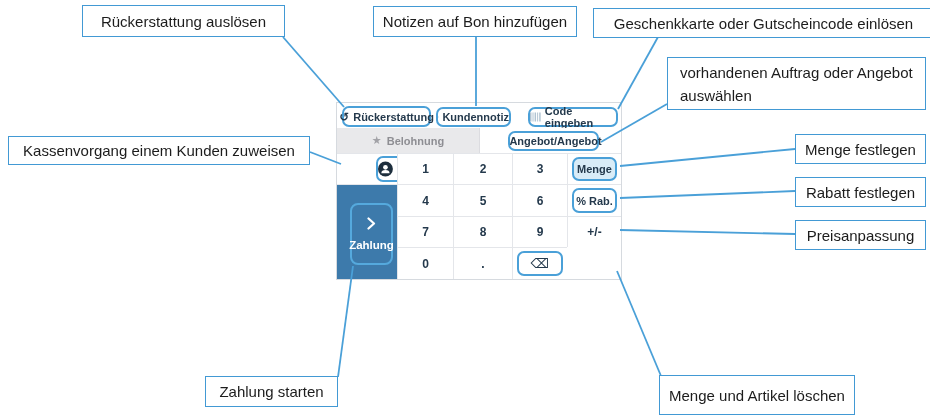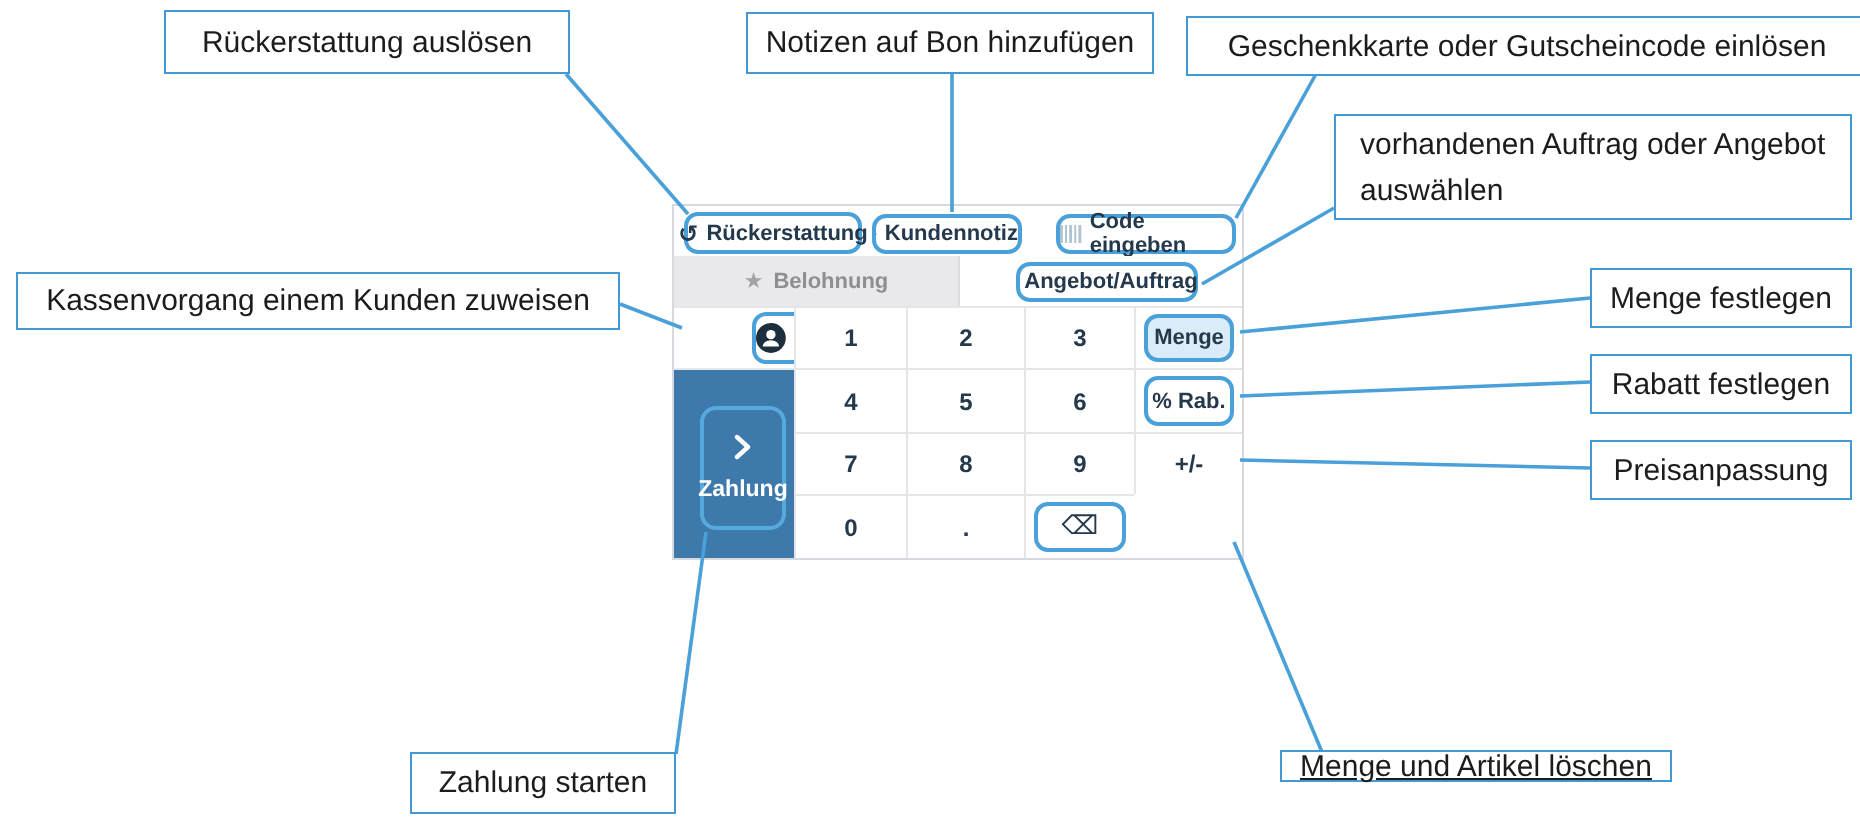--- a/index.html
+++ b/index.html
@@ -82,21 +82,21 @@
 
   <div class="callout" style="left:82px;  top:5px;   width:203px; height:32px;">Rückerstattung auslösen</div>
   <div class="callout" style="left:373px; top:6px;   width:204px; height:31px;">Notizen auf Bon hinzufügen</div>
   <div class="callout" style="left:593px; top:8px;   width:341px; height:30px;">Geschenkkarte oder Gutscheincode einlösen</div>
   <div class="callout left-align" style="left:667px; top:57px; width:259px; height:53px;">vorhandenen Auftrag oder Angebot auswählen</div>
   <div class="callout" style="left:8px;   top:136px; width:302px; height:29px;">Kassenvorgang einem Kunden zuweisen</div>
   <div class="callout" style="left:795px; top:134px; width:131px; height:30px;">Menge festlegen</div>
   <div class="callout" style="left:795px; top:177px; width:131px; height:30px;">Rabatt festlegen</div>
   <div class="callout" style="left:795px; top:220px; width:131px; height:30px;">Preisanpassung</div>
   <div class="callout" style="left:205px; top:376px; width:133px; height:31px;">Zahlung starten</div>
-  <div class="callout" style="left:640px; top:375px; width:196px; height:16px;text-decoration:underline;">Menge und Artikel löschen</div>
+  <div class="callout" style="left:659px; top:375px; width:196px; height:40px;">Menge und Artikel löschen</div>
 
   <div class="panel">
 
     <div class="hl b-refund">
       <span class="glyph refund-glyph">↺</span>
       <span>Rückerstattung</span>
     </div>
     <div class="hl b-note">
       <svg width="10" height="10" viewBox="0 0 10 10">
         <rect x="0.5" y="0" width="8" height="10" rx="1.6" fill="#24394c"></rect>
@@ -119,21 +119,21 @@
       <span class="glyph star-glyph">★</span>
       <span>Belohnung</span>
     </div>
     <div class="tab-order">
       <div class="hl hl-order">
         <svg width="11" height="11" viewBox="0 0 11 11">
           <circle cx="2.9" cy="2.9" r="2" fill="none" stroke="#24394c" stroke-width="1.4"></circle>
           <circle cx="8.1" cy="8.1" r="2" fill="none" stroke="#24394c" stroke-width="1.4"></circle>
           <line x1="4.2" y1="4.2" x2="6.8" y2="6.8" stroke="#24394c" stroke-width="1.4"></line>
         </svg>
-        <span>Angebot/Auftrag</span>
+        <span>Angebot/Angebot</span>
       </div>
     </div>
 
     <div class="grid">
 
       <div class="cell c0">
         <div class="kunde-hl">
           <svg width="16" height="16" viewBox="0 0 16 16">
             <circle cx="8" cy="8" r="8" fill="#1d2e3d"></circle>
             <circle cx="8" cy="6.2" r="2.5" fill="#ffffff"></circle>

